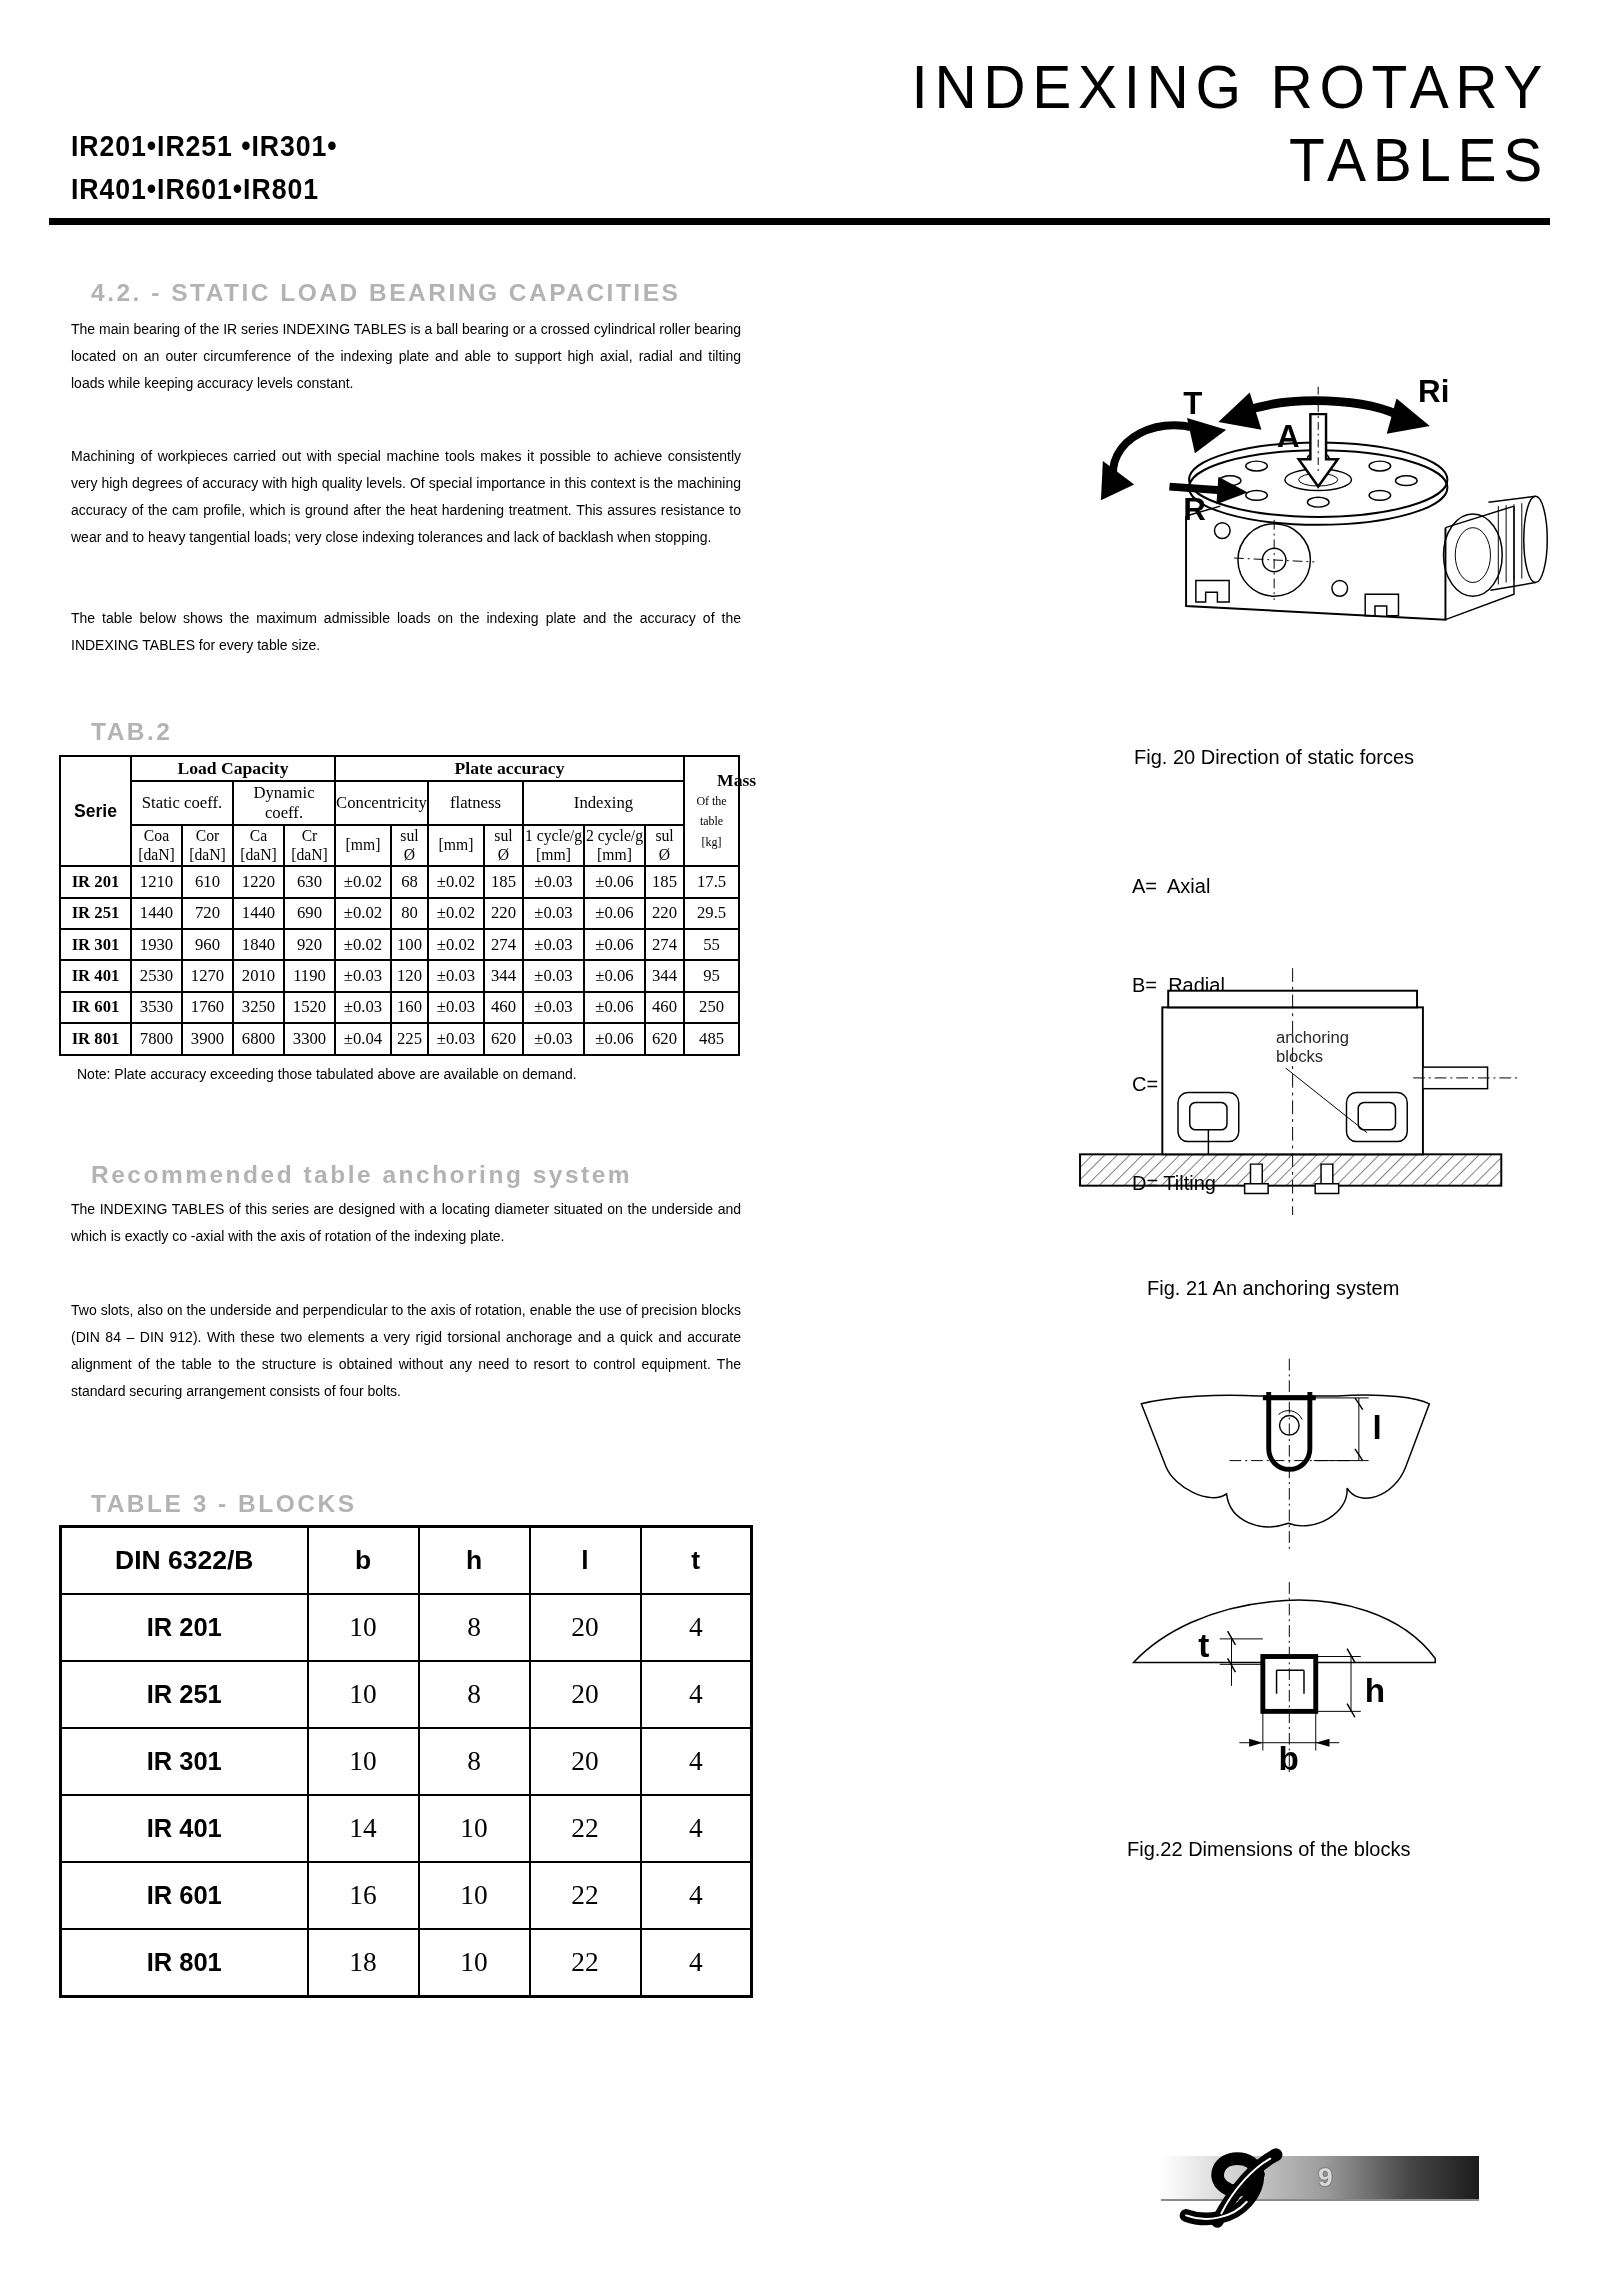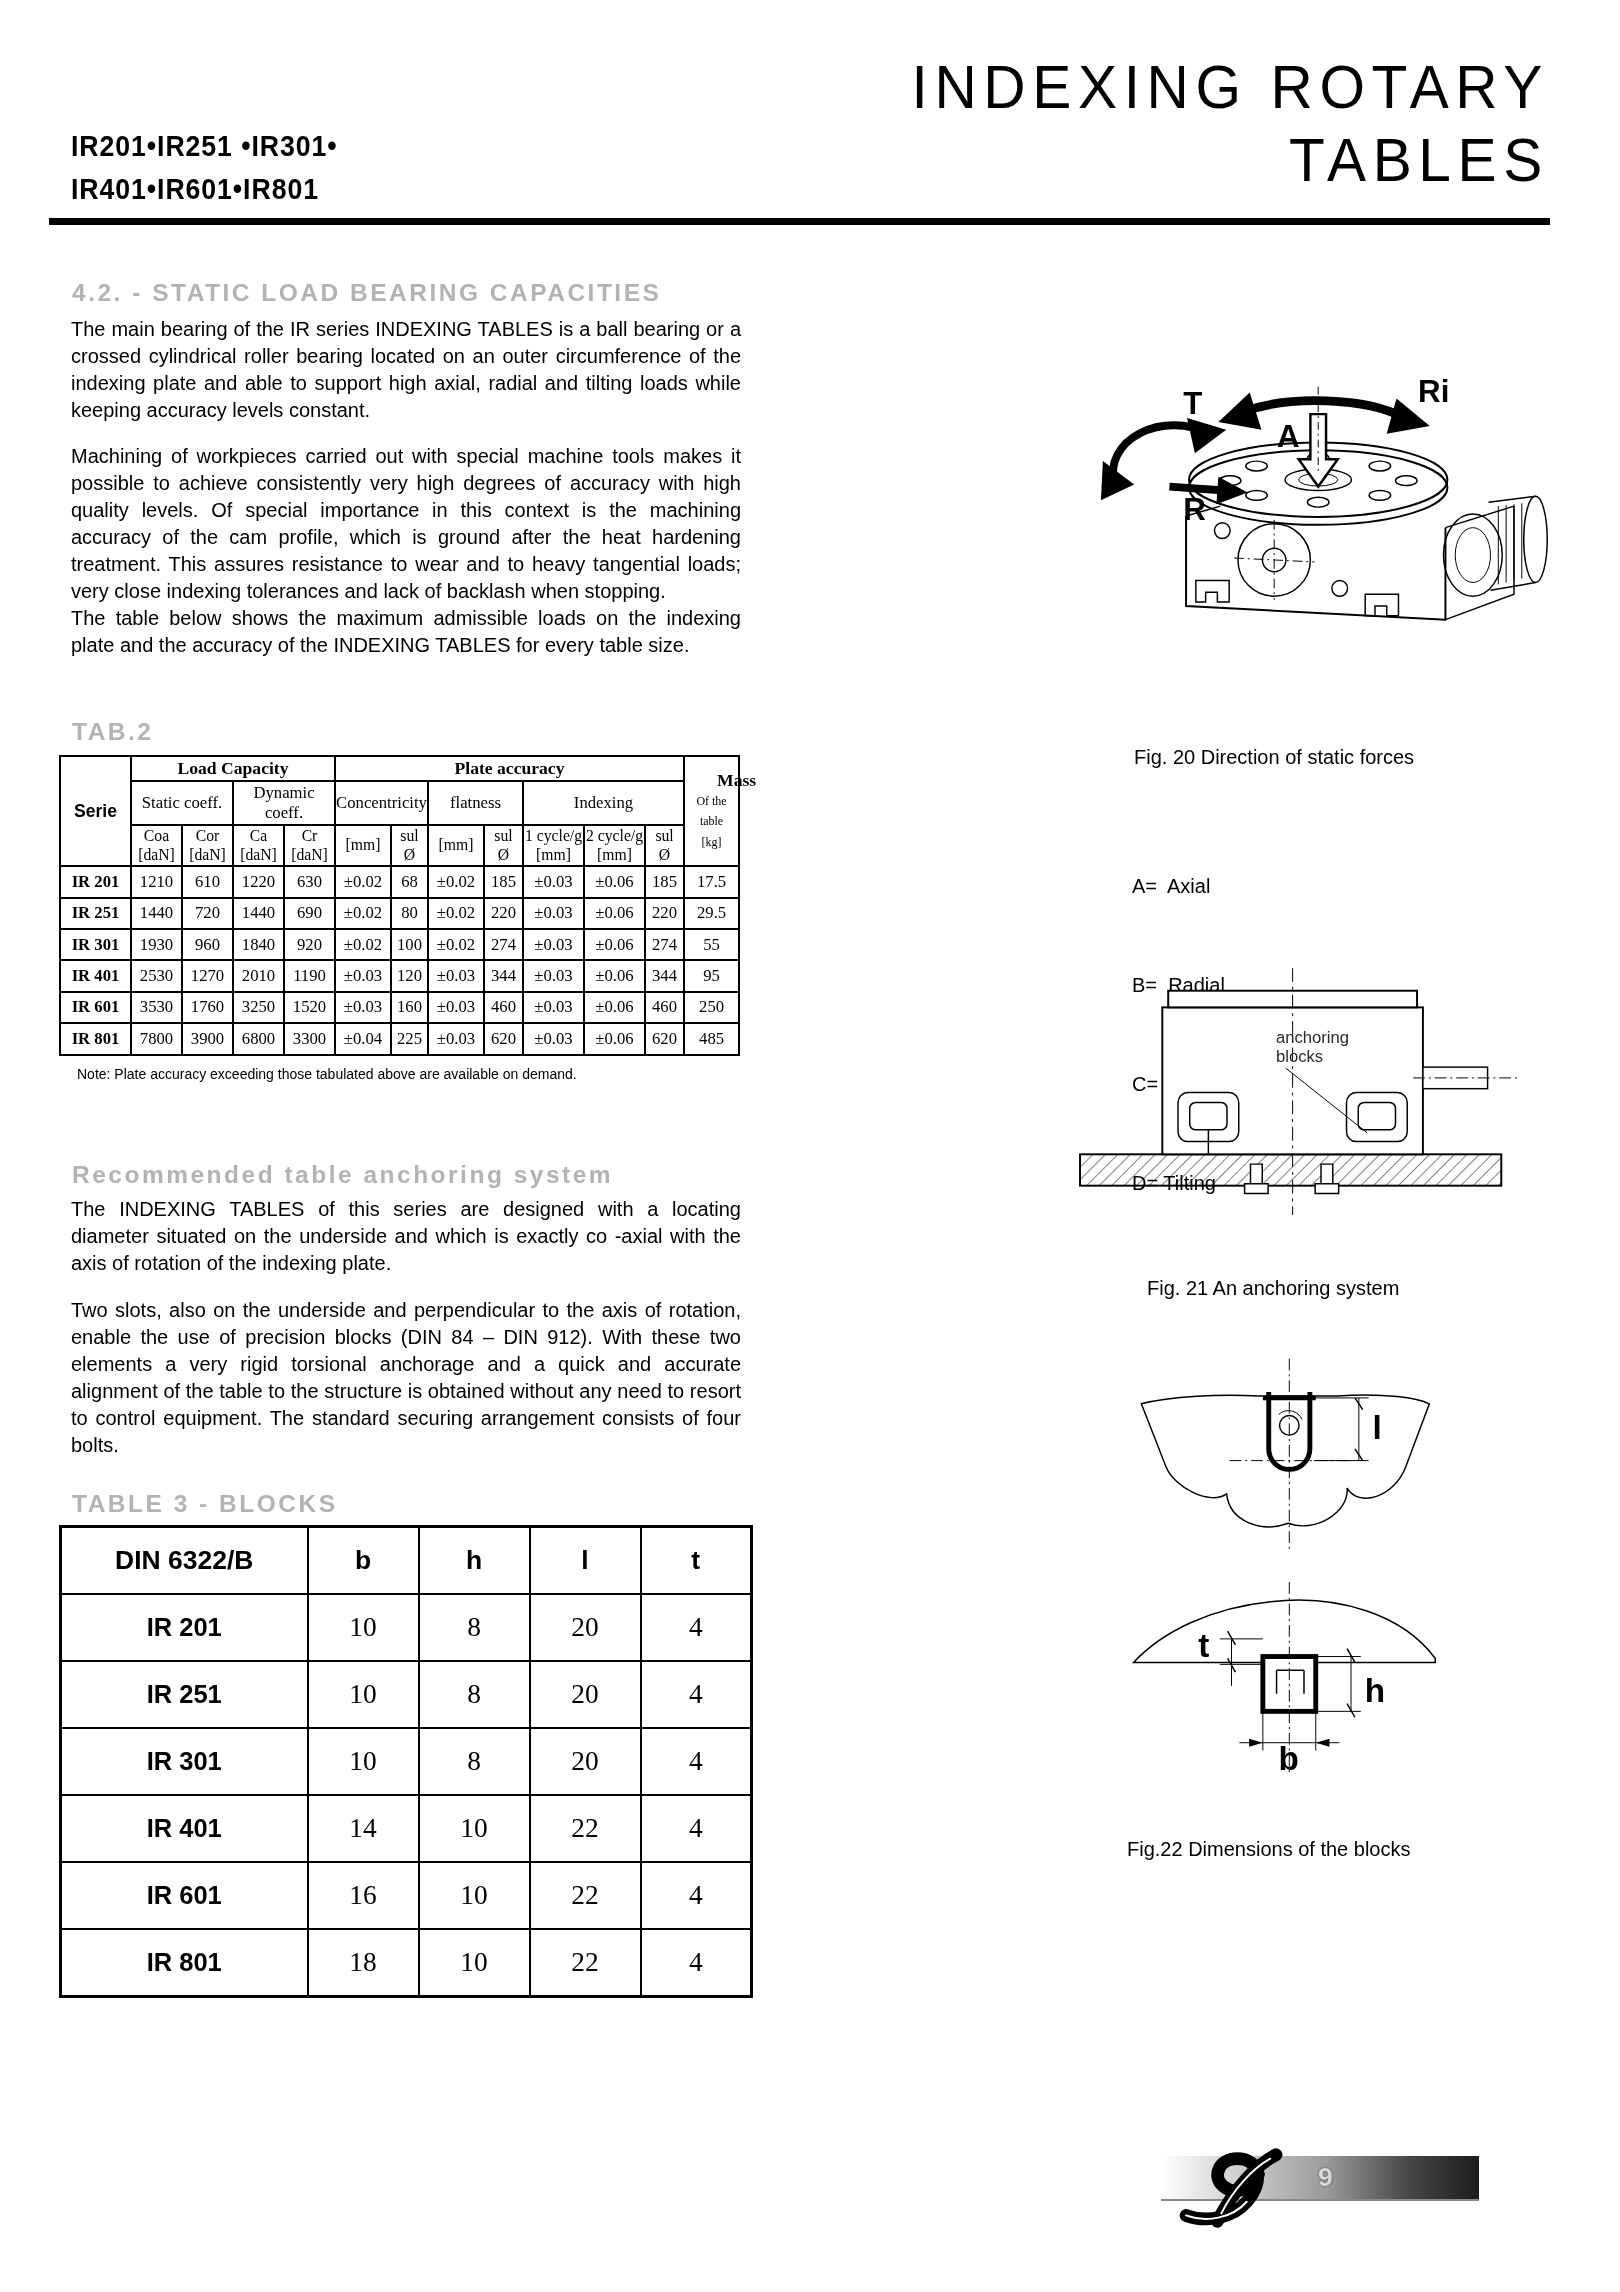--- a/index.html
+++ b/index.html
@@ -10,24 +10,24 @@
   .abs{position:absolute;}
 
   
   .models{left:71px;top:125px;font-size:29px;font-weight:bold;letter-spacing:1px;
           line-height:43px;transform:scaleX(.92);transform-origin:left top;white-space:nowrap;}
   .doc-title{right:71px;top:51px;text-align:right;font-weight:normal;line-height:73px;
              font-size:61px;letter-spacing:6.9px;transform:scaleX(.96);transform-origin:right top;white-space:nowrap;}
   .head-rule{left:49px;top:218px;width:1501px;height:6.9px;background:#000;}
 
   
-  .gray-h{color:#b3b3b3;font-weight:bold;font-size:24.5px;letter-spacing:2.5px;white-space:nowrap;}
-
-  
-  .para{width:670px;font-size:20px;line-height:27px;text-align:justify;}
+  .gray-h{color:#b3b3b3;font-weight:bold;font-size:24.5px;letter-spacing:2.5px;white-space:nowrap;margin-left:19px;}
+
+  
+  .para{width:670px;font-size:14px;line-height:27px;text-align:justify;}
   .note{font-size:14px;margin-left:16px;}
 
   
   table{border-collapse:collapse;table-layout:fixed;background:#fff;}
   .tab2{width:678px;font-family:"Liberation Serif","DejaVu Serif",serif;font-size:16.7px;}
   .tab2 th,.tab2 td{border:2px solid #000;text-align:center;vertical-align:middle;padding:1px 0;font-weight:normal;}
   .tab2{border:2.9px solid #000;}
   .tab2 .thL{border-left-width:2.9px;}
   .tab2 tbody td{border-top-width:2.9px;height:27.4px;}
   .tab2 .grp{font-weight:bold;font-size:17.6px;}

